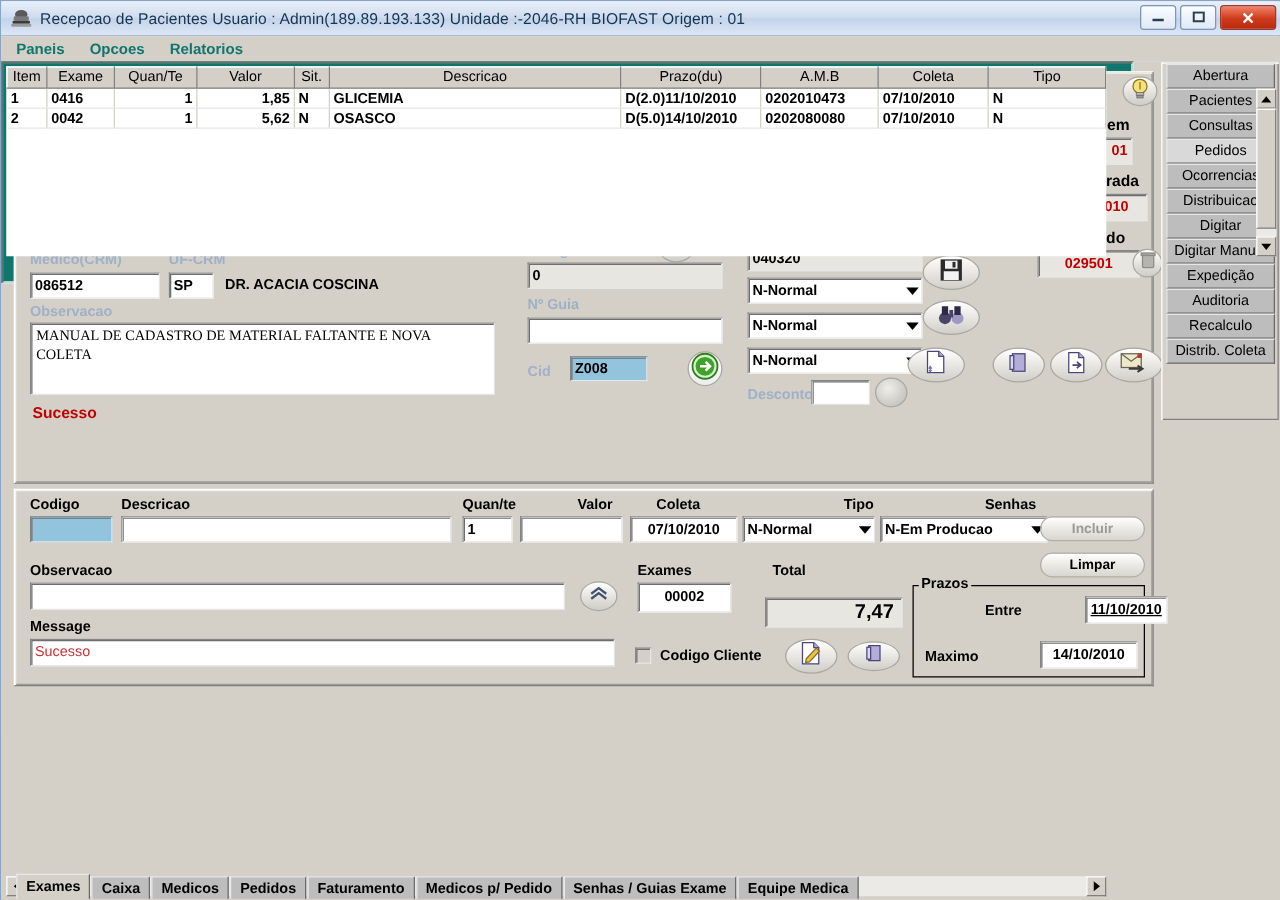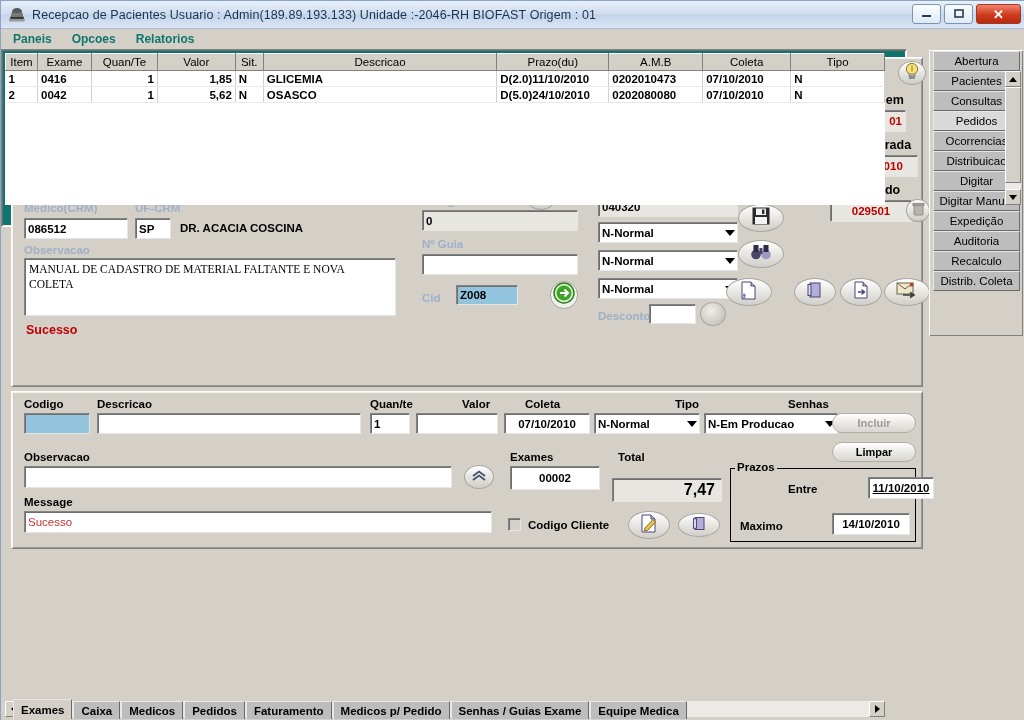--- a/index.html
+++ b/index.html
@@ -568,21 +568,21 @@
       <div class="rbtn" style="left:452px; top:73px; width:30px; height:24px;">
         <span>
           <svg width="16" height="12" viewBox="0 0 16 12">
             <path d="M2 6 L8 1.5 L14 6" fill="none" stroke="#44526b" stroke-width="1.8"></path>
             <path d="M2 10 L8 5.5 L14 10" fill="none" stroke="#44526b" stroke-width="1.8"></path>
           </svg>
         </span>
       </div>
 
       <div class="lbl lbl-bold" style="left:498px; top:59px;">Exames</div>
-      <div class="fld center" style="left:498px; top:74px; width:90px; height:24px;">00002</div>
+      <div class="fld center" style="left:498px; top:74px; width:75px; height:24px;">00002</div>
 
       <div class="lbl lbl-bold" style="left:606px; top:59px;">Total</div>
       <div class="fld ro right" style="left:600px; top:86px; width:110px; height:24px; font-size:16px; padding-right:6px;">7,47</div>
 
       <div class="lbl lbl-bold" style="left:12px; top:104px;">Message</div>
       <div class="fld" style="left:12px; top:119px; width:468px; height:22px; color:#c33; font-weight:normal;">Sucesso</div>
 
       <div class="cbx" style="left:496px; top:126px;"></div>
       <div class="lbl lbl-bold" style="left:516px; top:127px;">Codigo Cliente</div>
       <div class="obtn" style="left:616px; top:119px; width:42px; height:28px;">
@@ -669,21 +669,21 @@
               <td>07/10/2010</td>
               <td>N</td>
             </tr>
             <tr>
               <td>2</td>
               <td>0042</td>
               <td class="r">1</td>
               <td class="r">5,62</td>
               <td>N</td>
               <td>OSASCO</td>
-              <td>D(5.0)24/10/2010</td>
+              <td>D(5.0)14/10/2010</td>
               <td>0202080080</td>
               <td>07/10/2010</td>
               <td>N</td>
             </tr>
           </tbody>
         </table>
       </div>
 
       <div class="sbar-v">
         <div class="sb-btn" style="height:16px;">

